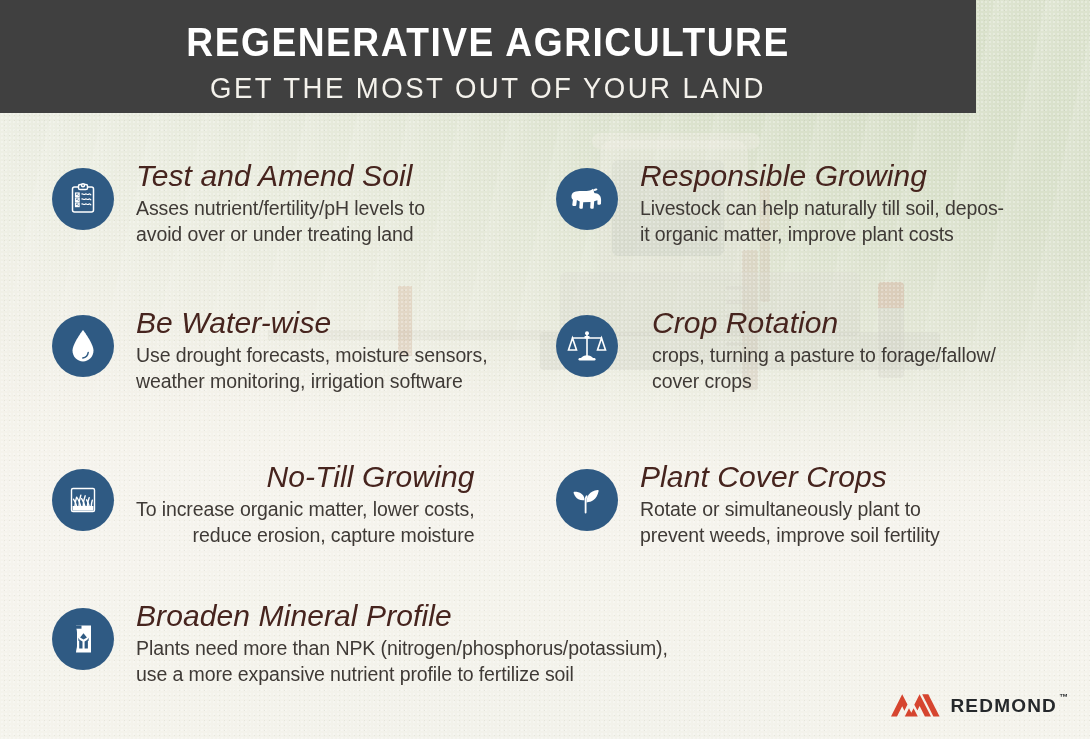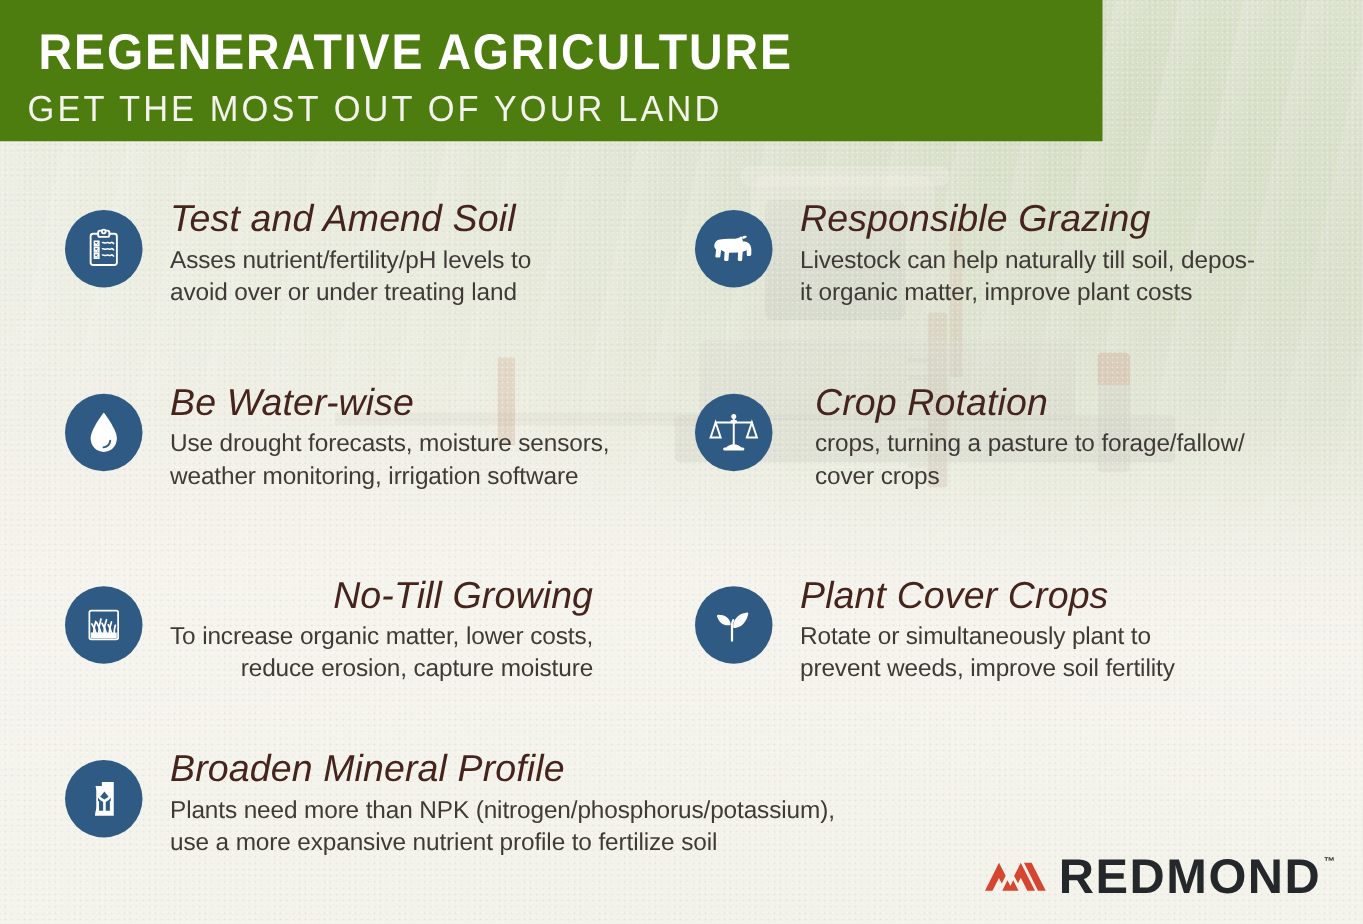--- a/index.html
+++ b/index.html
@@ -123,22 +123,23 @@
   }
 
   .bg-wash {
     background: rgba(250,249,243,0.42);
   }
 
   
   .header {
     position: absolute;
     left: 0; top: 0;
-    width: 882px; height: 113px;
-    background: #4d7c0f;
+    width: 976px; height: 113px;
+    background: #404040;
+    text-align: center;
   }
   .title {
     margin-top: 22px;
     font-size: 40px;
     font-weight: 700;
     letter-spacing: 1.6px;
     color: #ffffff;
     line-height: 1;
     transform: scaleX(0.93);
   }
@@ -199,21 +200,21 @@
   .pos-7 { left: 556px; top: 461px; }
 
   
   .logo {
     position: absolute;
     right: 22px; bottom: 18px;
     display: flex; align-items: center;
   }
   .logo-mark { margin-right: 9px; }
   .logo-word {
-    font-size: 39px;
+    font-size: 19px;
     font-weight: 700;
     letter-spacing: 1.2px;
     color: #25282b;
     line-height: 1;
   }
   .logo-tm {
     font-size: 9px;
     font-weight: 700;
     color: #25282b;
     align-self: flex-start;
@@ -360,21 +361,21 @@
     <div class="item pos-5">
       <div class="badge">
         <span>
           <svg width="40" height="32" viewBox="0 0 40 32">
             <path d="M4.5 12.5c.4-2.2 2-3.6 4.4-4 3.2-.6 6.6-.6 10.2-.5 2.5.1 4.6-.5 6.3-1.7.6-.4 1.2-.1 1.3.6l.3 2c.1.8.7 1.2 1.5 1.3 2 .2 3.6 1.1 4.6 2.7.8 1.3 1 2.9 1 4.6l-.1 3.1c0 .7-.5 1.1-1.2 1.1h-1.4c-.6 0-1-.4-1-1v-3.5l-3.2 1.1-.5 6.4c0 .6-.4 1-1 1h-1.5c-.6 0-1-.5-1-1.1l.3-5.6-7.3.2-.4 5.5c0 .6-.5 1-1.1 1h-1.4c-.6 0-1-.5-1-1.1l.4-6-2.8-1.6-.6 5c-.1.6-.5 1-1.1 1H6.3c-.6 0-1.1-.5-1-1.2l.6-5.1c-.9-.9-1.6-2-1.4-3.1z" fill="#ffffff"></path>
             <path d="M26.6 6.6c1.1-.9 2.3-1.3 3.4-.8.5.2.5.8.1 1.1-.9.7-2 1.1-3.1 1.1z" fill="#ffffff"></path>
           </svg>
         </span>
       </div>
       <div class="copy">
-        <div class="item-title">Responsible Grazing</div>
+        <div class="item-title">Responsible Growing</div>
         <div class="item-body">
           <div>Livestock can help naturally till soil, depos-</div>
           <div>it organic matter, improve plant costs</div>
         </div>
       </div>
     </div>
 
     <div class="item pos-6">
       <div class="badge">
         <span>

